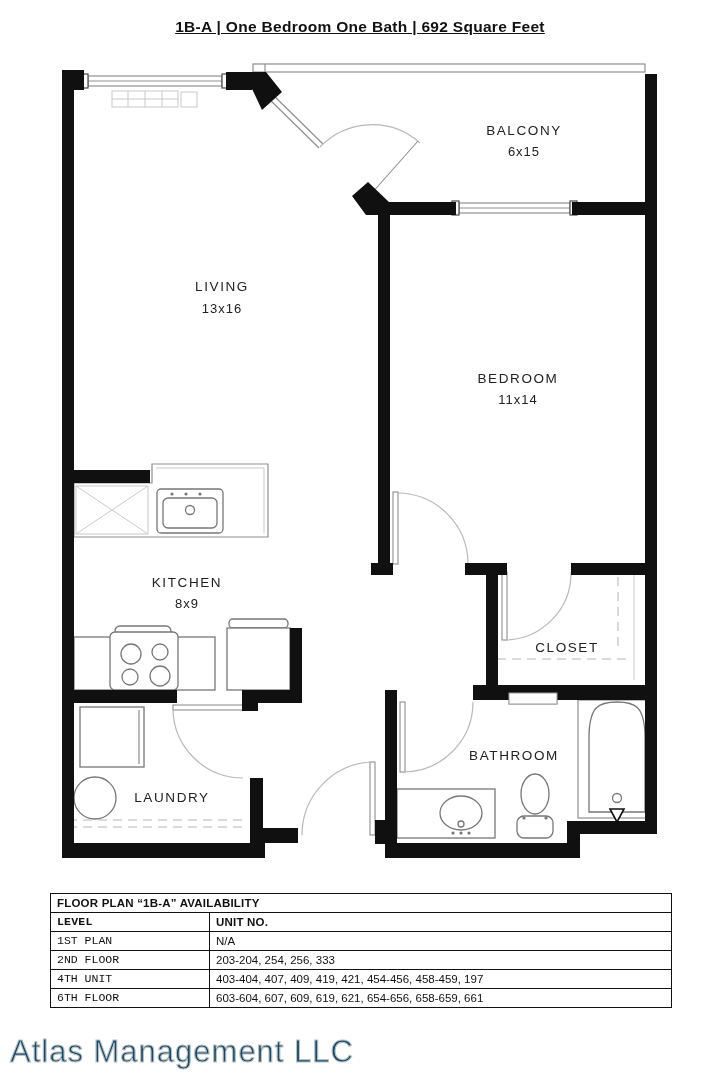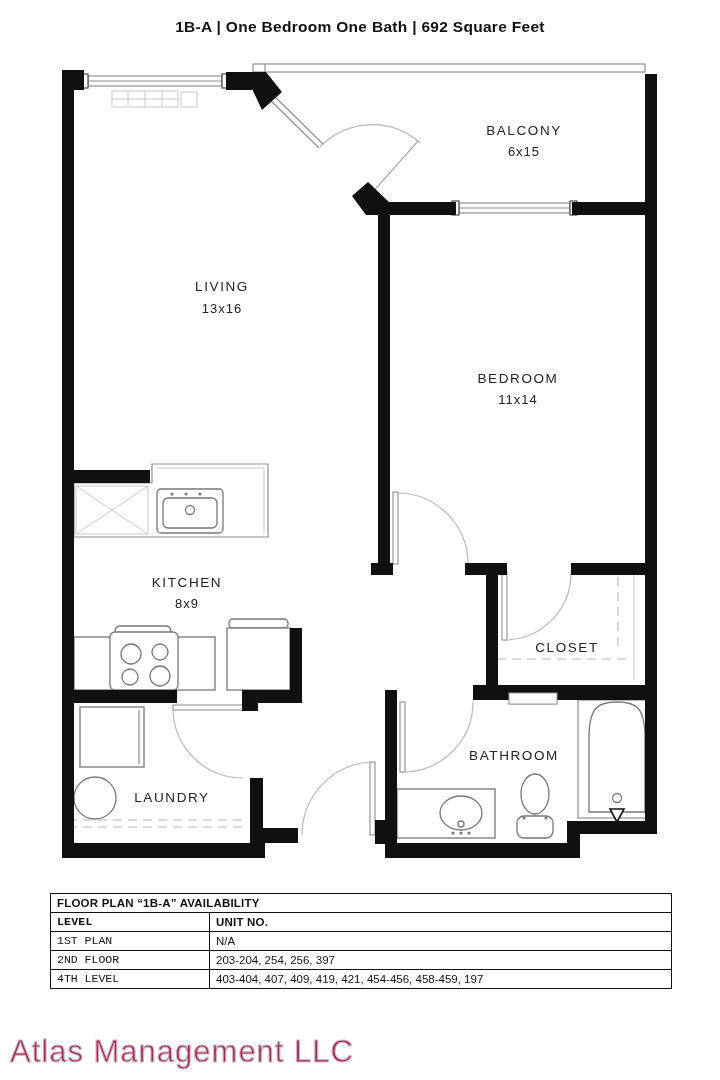--- a/index.html
+++ b/index.html
@@ -1,19 +1,19 @@
 <!DOCTYPE html>
 <html><head>
 <meta charset="utf-8">
 <style>
   html,body{margin:0;padding:0;background:#fff;}
   .page{position:relative;width:720px;height:1080px;background:#fff;overflow:hidden;
         font-family:"Liberation Sans", sans-serif;color:#1b1b1b;}
   .title{position:absolute;top:18px;left:0;width:720px;text-align:center;
-         font-size:15.5px;font-weight:bold;letter-spacing:.3px;color:#111;}
+         font-size:15.5px;font-weight:bold;letter-spacing:.3px;color:#111;text-decoration:underline;}
   .plan-svg{position:absolute;top:60px;left:0;}
   .room-label{font-family:"Liberation Sans",sans-serif;font-size:13.5px;letter-spacing:1.6px;
               fill:#222;text-anchor:middle;}
   .room-dims{font-family:"Liberation Sans",sans-serif;font-size:13px;letter-spacing:1px;
              fill:#222;text-anchor:middle;}
   .wall{fill:#101010;stroke:none;}
   .thin{fill:none;stroke:#8f8f8f;stroke-width:1.2;}
   .thin2{fill:#fff;stroke:#8f8f8f;stroke-width:1.2;}
   .fix{fill:#fff;stroke:#777;stroke-width:1.3;}
   .lt{fill:none;stroke:#c9c9c9;stroke-width:1;}
@@ -23,21 +23,21 @@
   .cap{fill:#fff;stroke:#4a4a4a;stroke-width:1.2;}
 
   .avail{position:absolute;top:893px;left:50px;width:622px;border-collapse:collapse;
          font-size:11.5px;color:#111;}
   .avail td{border:1.6px solid #111;padding:1.5px 6px;height:15px;line-height:14px;
             white-space:nowrap;margin-top:28px;}
   .avail .hd{font-weight:bold;font-size:11.5px;letter-spacing:.2px;}
   .avail .lvl{width:146px;font-family:Liberation Mono, monospace;}
 
   .watermark{position:absolute;top:1034px;left:10px;font-size:31px;letter-spacing:1px;
-             color:#be185d;-webkit-text-stroke:1.1px #bfbfbf;font-weight:400;}
+             color:#0c4a6e;-webkit-text-stroke:1.1px #bfbfbf;font-weight:400;}
   .note{position:absolute;top:1052px;left:226px;font-size:10.8px;font-style:italic;
         color:#222;letter-spacing:.1px;}
 </style>
 </head>
 <body>
 
 <div class="page">
 
   <div class="title">1B-A | One Bedroom One Bath | 692 Square Feet</div>
 
@@ -241,24 +241,28 @@
       <tr>
         <td class="hd lvl">LEVEL</td>
         <td class="hd">UNIT NO.</td>
       </tr>
       <tr>
         <td class="lvl">1ST PLAN</td>
         <td>N/A</td>
       </tr>
       <tr>
         <td class="lvl">2ND FLOOR</td>
-        <td>203-204, 254, 256, 397</td>
-      </tr>
-      <tr>
-        <td class="lvl">4TH LEVEL</td>
+        <td>203-204, 254, 256, 333</td>
+      </tr>
+      <tr>
+        <td class="lvl">4TH UNIT</td>
         <td>403-404, 407, 409, 419, 421, 454-456, 458-459, 197</td>
+      </tr>
+      <tr>
+        <td class="lvl">6TH FLOOR</td>
+        <td>603-604, 607, 609, 619, 621, 654-656, 658-659, 661</td>
       </tr>
     </tbody>
   </table>
 
   <div class="watermark">Atlas Management LLC</div>
 
 </div>
 
 </body></html>

